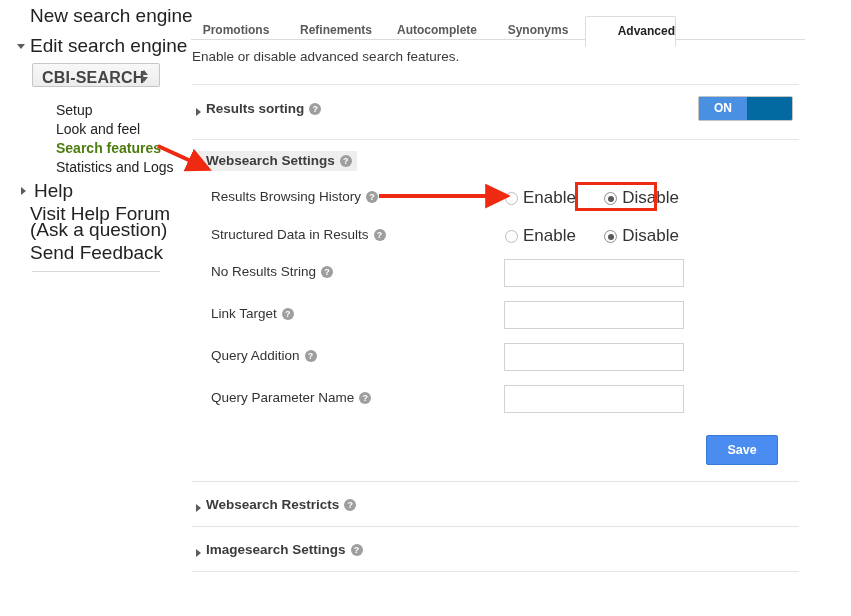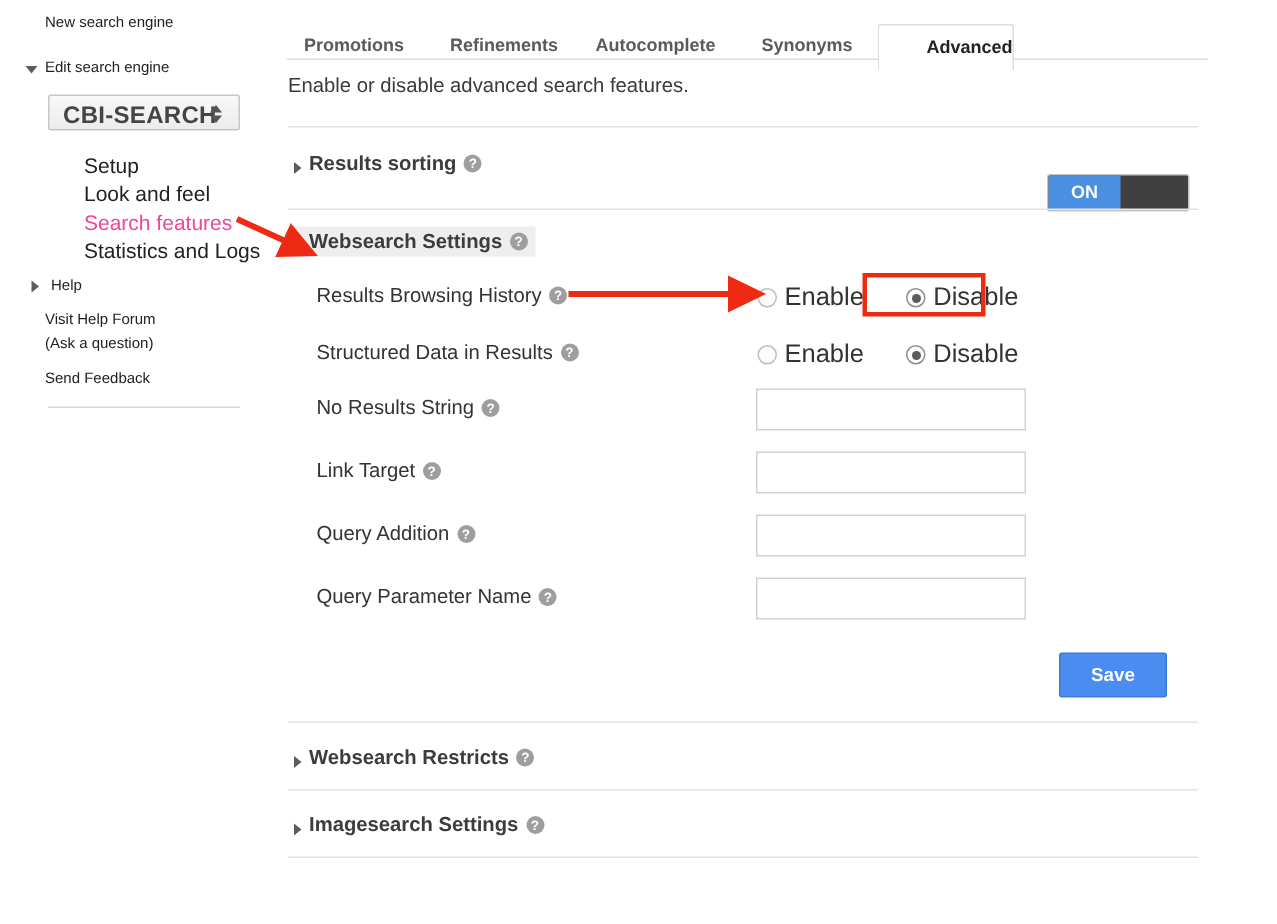--- a/index.html
+++ b/index.html
@@ -21,21 +21,21 @@
   #sidebar {
     position: absolute;
     left: 0; top: 0;
     width: 185px;
     height: 616px;
     background: #ffffff;
   }
   .side-row {
     position: absolute;
     white-space: nowrap;
-    font-size: 10px;
+    font-size: 19px;
     color: #222;
     line-height: 16px;
   }
   .side-link { cursor: pointer; }
   .tri {
     position: absolute;
     width: 0; height: 0;
     border-style: solid;
   }
   .tri-down {
@@ -85,21 +85,21 @@
     border-color: #555 transparent transparent transparent;
   }
   .sub-link {
     position: absolute;
     left: 56px;
     font-size: 14px;
     line-height: 16px;
     white-space: nowrap;
     cursor: pointer;
   }
-  .sub-link.active { color: #ec4899; font-weight: normal; }
+  .sub-link.active { color: #4d7c0f; font-weight: bold; }
   #side-divider {
     position: absolute;
     left: 32px; top: 271px;
     width: 128px; height: 1px;
     background: #d8d8d8;
   }
 
   
   #main {
     position: absolute;
@@ -187,24 +187,23 @@
   }
 
   
   #toggle-sorting {
     position: absolute;
     left: 513px; top: 96px;
     width: 95px; height: 25px;
     border: 1px solid #c3c3c3;
     box-sizing: border-box;
     border-radius: 2px;
-    background: #404040;
+    background: #0369a1;
     cursor: pointer;
     overflow: hidden;
-    margin-top: 20px;
   }
   #toggle-sorting .on {
     position: absolute;
     left: 0; top: 0;
     width: 48px; height: 23px;
     background: #4a90e2;
     color: #ffffff;
     font-size: 12px;
     font-weight: bold;
     line-height: 23px;

